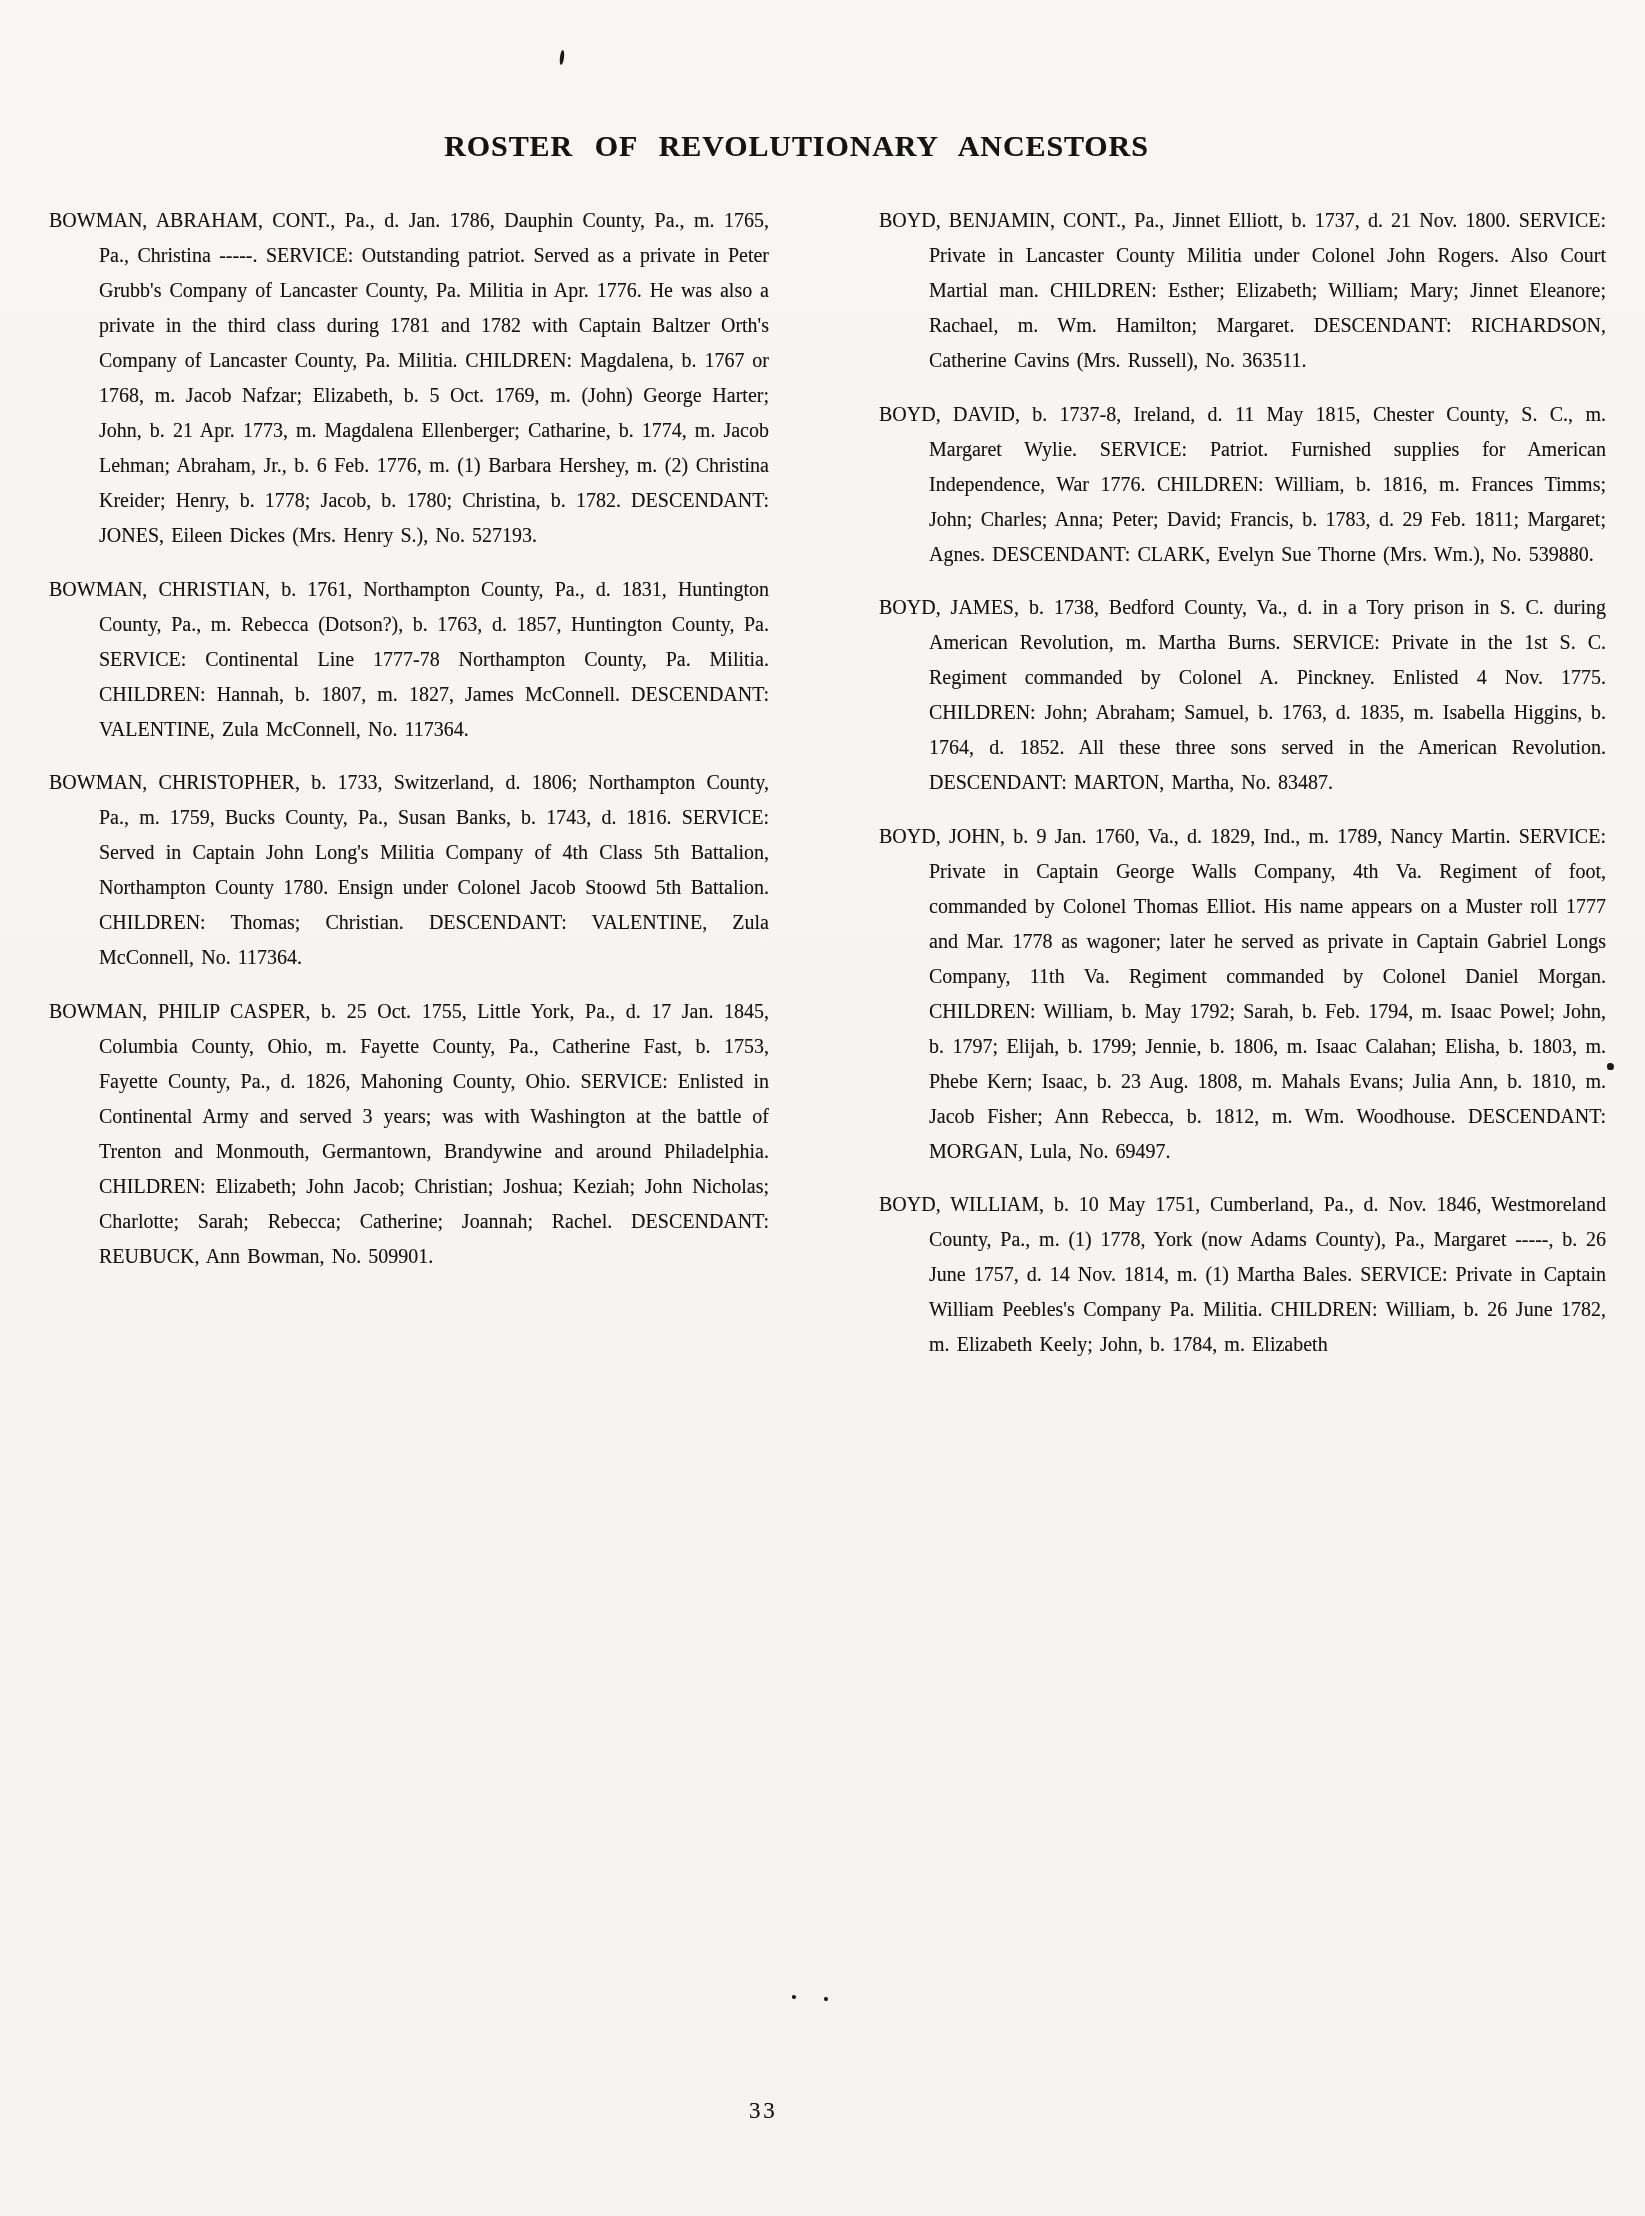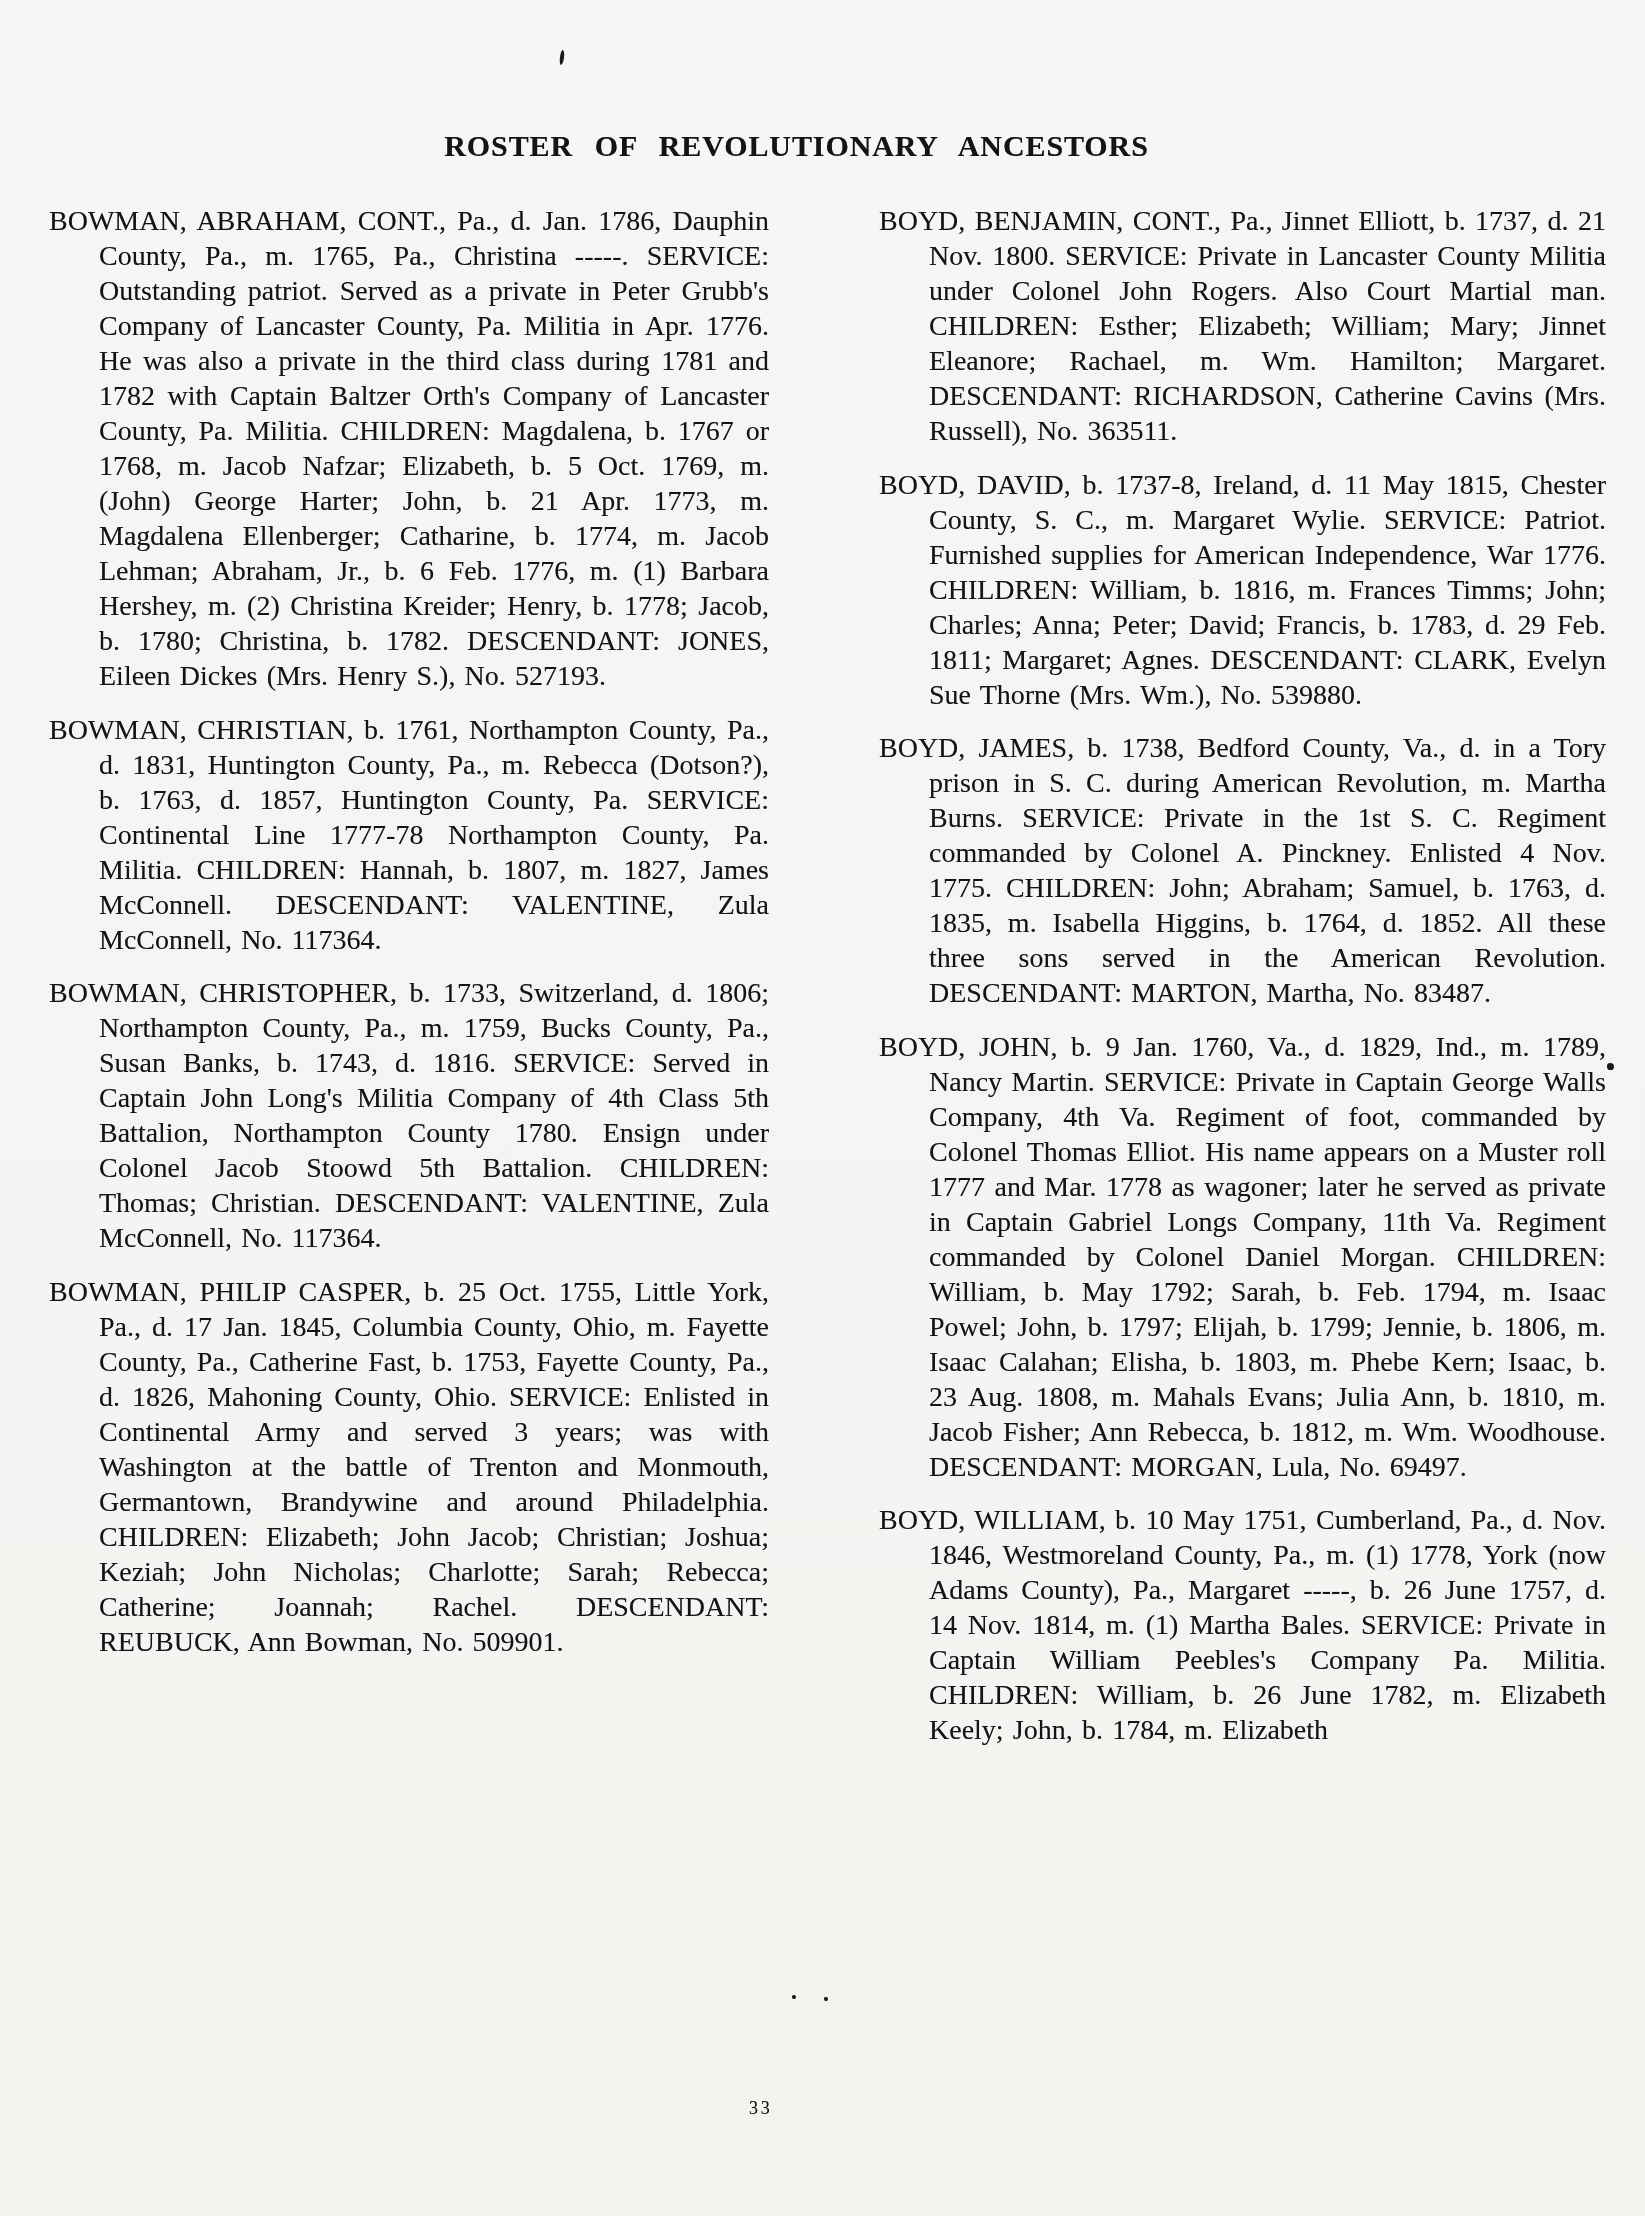--- a/index.html
+++ b/index.html
@@ -26,38 +26,38 @@
     font-size: 30px;
     font-weight: 700;
     letter-spacing: 0.9px;
     word-spacing: 13.3px;
     white-space: nowrap;
     text-shadow: 0 0 0.4px rgba(0,0,0,0.45);
   }
   .col {
     position: absolute;
     top: 203px;
-    font-size: 28px;
+    font-size: 20px;
     line-height: 35px;
     text-align: justify;
     word-spacing: 2.2px;
     text-shadow: 0 0 0.4px rgba(0,0,0,0.35);
   }
   .col-left  { left: 49px;  width: 720px; }
   .col-right { left: 879px; width: 727px; }
   .entry {
     margin: 0 0 18.6px 0;
     padding-left: 50px;
     text-indent: -50px;
   }
   .page-number {
     position: absolute;
     left: 749px;
     top: 2098px;
-    font-size: 18px;
+    font-size: 23px;
     letter-spacing: 2.7px;
     text-shadow: 0 0 0.4px rgba(0,0,0,0.4);
   }
   .speck {
     position: absolute;
     background: #1a1a1a;
     border-radius: 45% 55% 50% 50%;
   }
   .speck-top    { left: 560px; top: 50px;  width: 4.4px; height: 15px; transform: rotate(8deg); }
   .speck-right  { left: 1607px; top: 1063px; width: 7px; height: 7px; }

